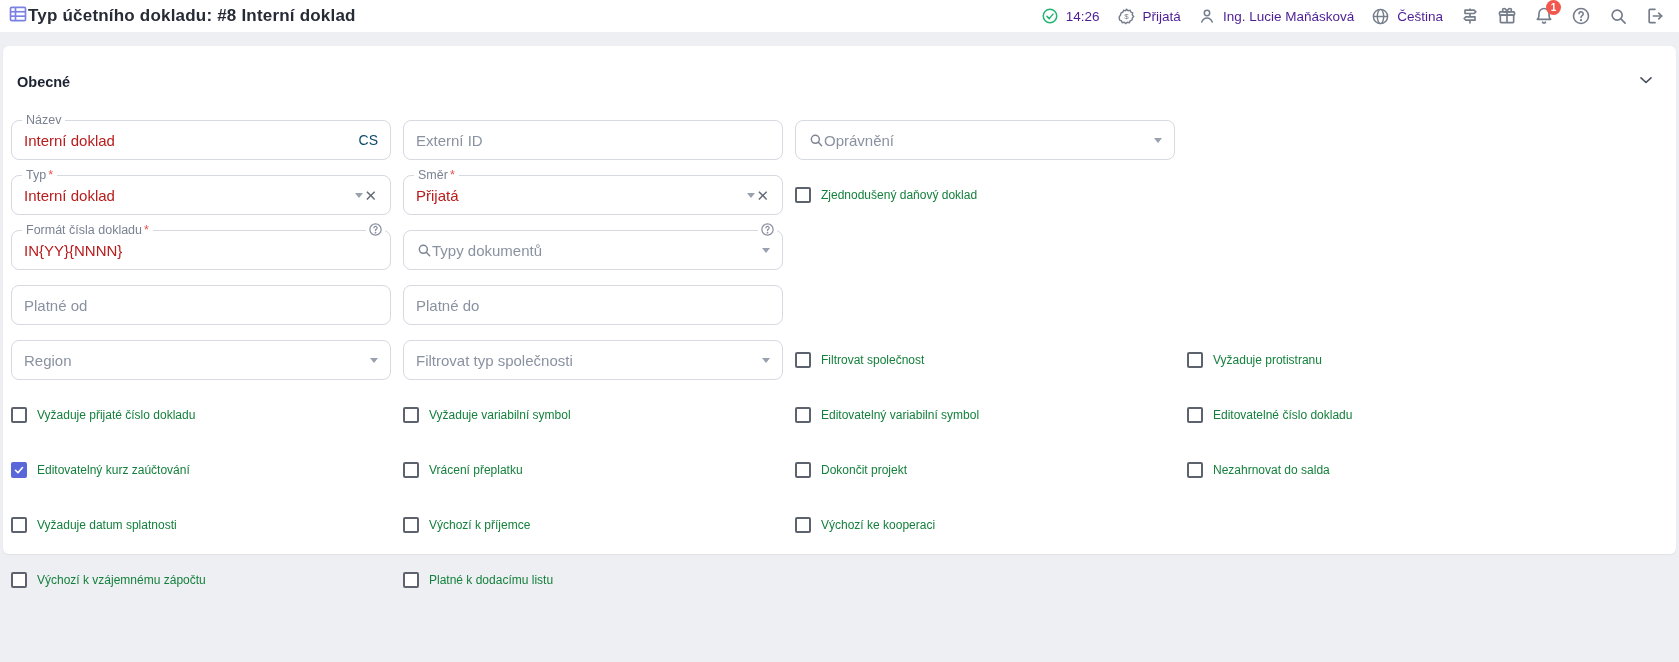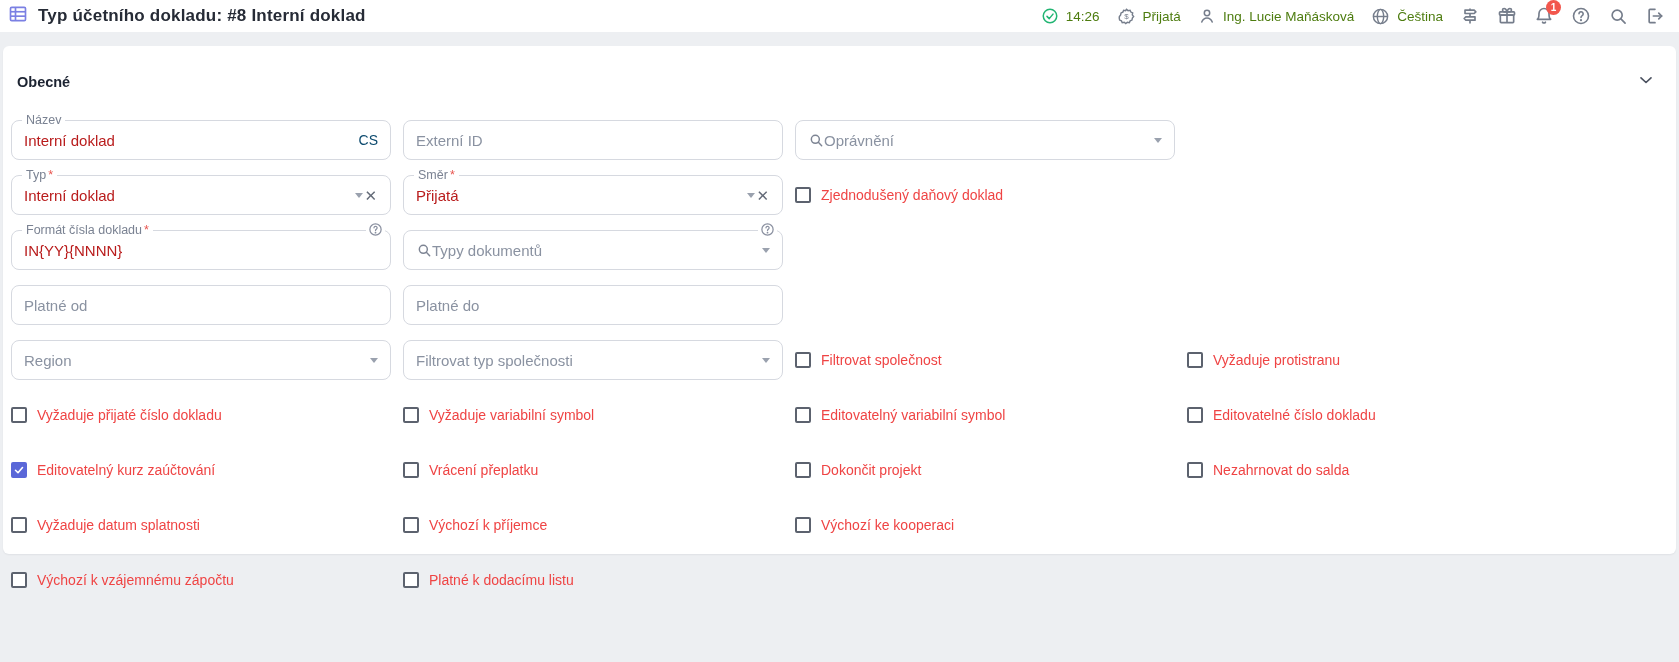--- a/index.html
+++ b/index.html
@@ -9,24 +9,24 @@
     background:#edeff2;
     font-family:"Liberation Sans", sans-serif;
     color:#20252f;
   }
   
   .topbar {
     height:32px; background:#ffffff;
     display:flex; align-items:center; justify-content:space-between;
     padding:0 14px 0 8px;
   }
-  .tb-left { display:flex; align-items:center; gap:10px; }
+  .tb-left { display:flex; align-items:center; }
   .tb-title { font-size:17px; font-weight:bold; color:#262b36; letter-spacing:.2px; }
   .tb-right { display:flex; align-items:center; gap:17px; color:#757d8b; }
-  .tb-item { display:flex; align-items:center; gap:7px; font-size:13.5px; color:#4d7c0f; }
+  .tb-item { display:flex; align-items:center; gap:7px; font-size:13.5px; color:#4c1d95; }
   .tb-right svg { display:block; }
   .icon-btn { position:relative; display:flex; align-items:center; cursor:pointer; }
   .badge {
     position:absolute; top:-6px; right:-7px;
     min-width:15px; height:15px; padding:0 3px;
     background:#f2574d; color:#fff; font-size:10px; line-height:15px;
     border-radius:8px; text-align:center; font-weight:bold;
   }
   
   .card {
@@ -72,21 +72,21 @@
     color:#8a90a0; display:flex;
   }
   .search-ic { flex:none; display:flex; color:#7d8493; }
   
   .cb { display:flex; align-items:center; gap:10px; cursor:pointer; }
   .cb-box {
     width:16px; height:16px; flex:none; border:2px solid #5c626e; border-radius:2px;
     background:#fff; display:flex; align-items:center; justify-content:center;
   }
   .cb.checked .cb-box { background:#5a67d8; border-color:#5a67d8; }
-  .cb-label { font-size:14px; color:#ef4444; }
+  .cb-label { font-size:12px; color:#15803d; }
 </style>
 </head>
 <body>
 
 <div class="topbar">
   <div class="tb-left">
     <span>
       <svg width="20" height="20" viewBox="0 0 24 24" fill="none" stroke="#7b80e3" stroke-width="2" stroke-linejoin="round">
         <rect x="3" y="4" width="18" height="16" rx="1.5"></rect>
         <line x1="3" y1="9.3" x2="21" y2="9.3"></line>

